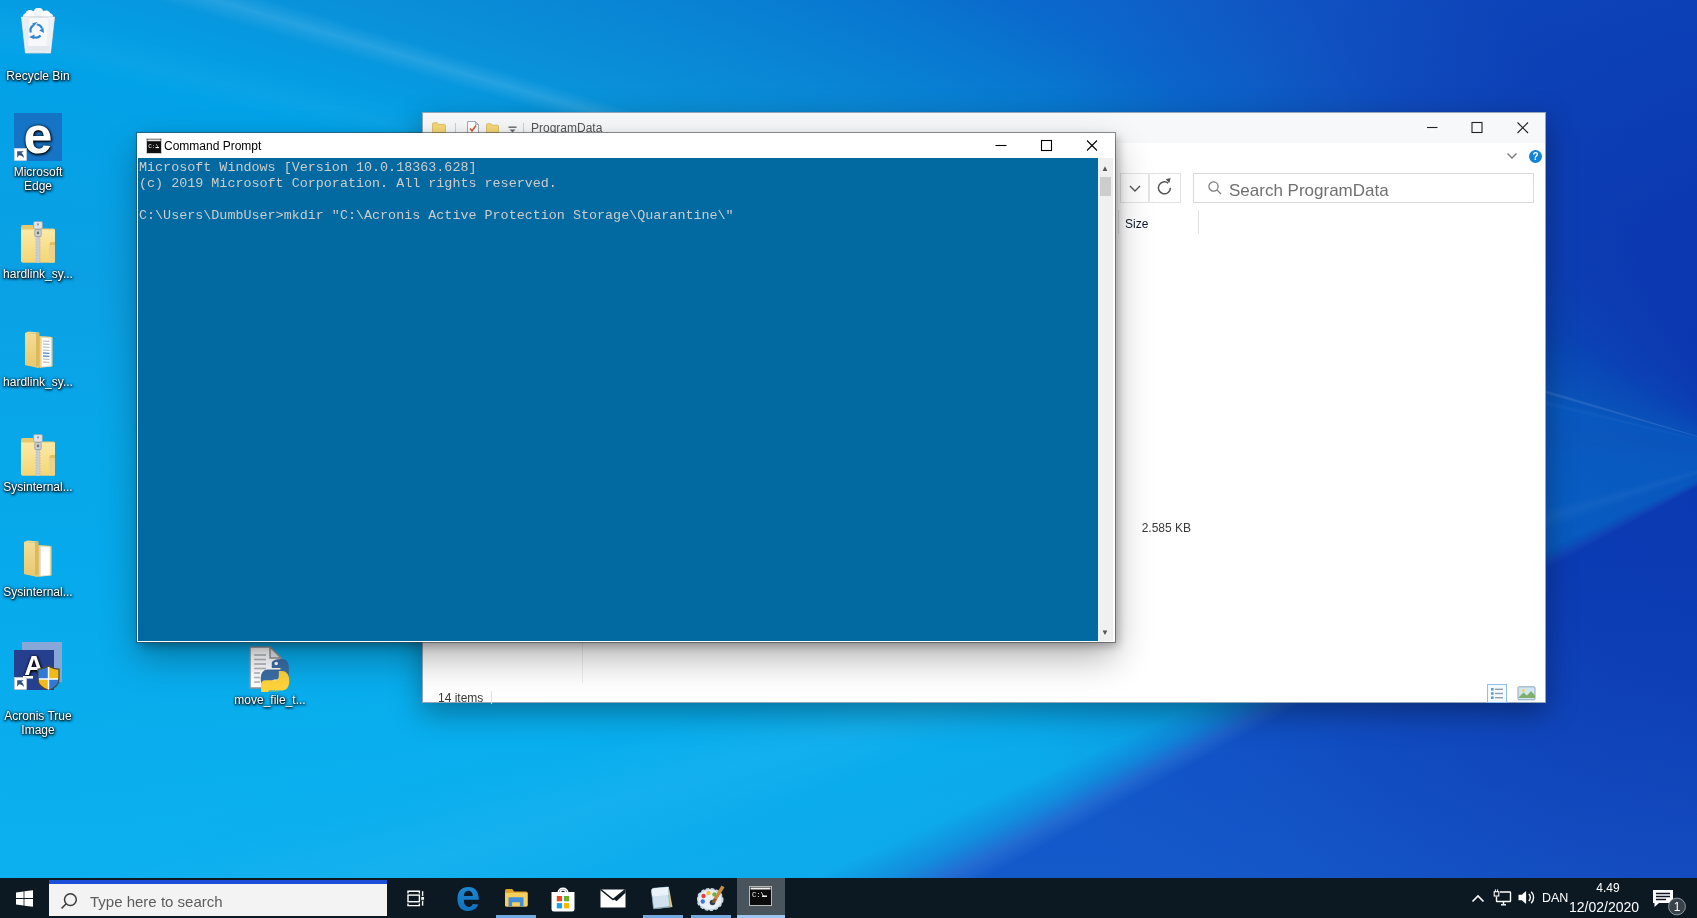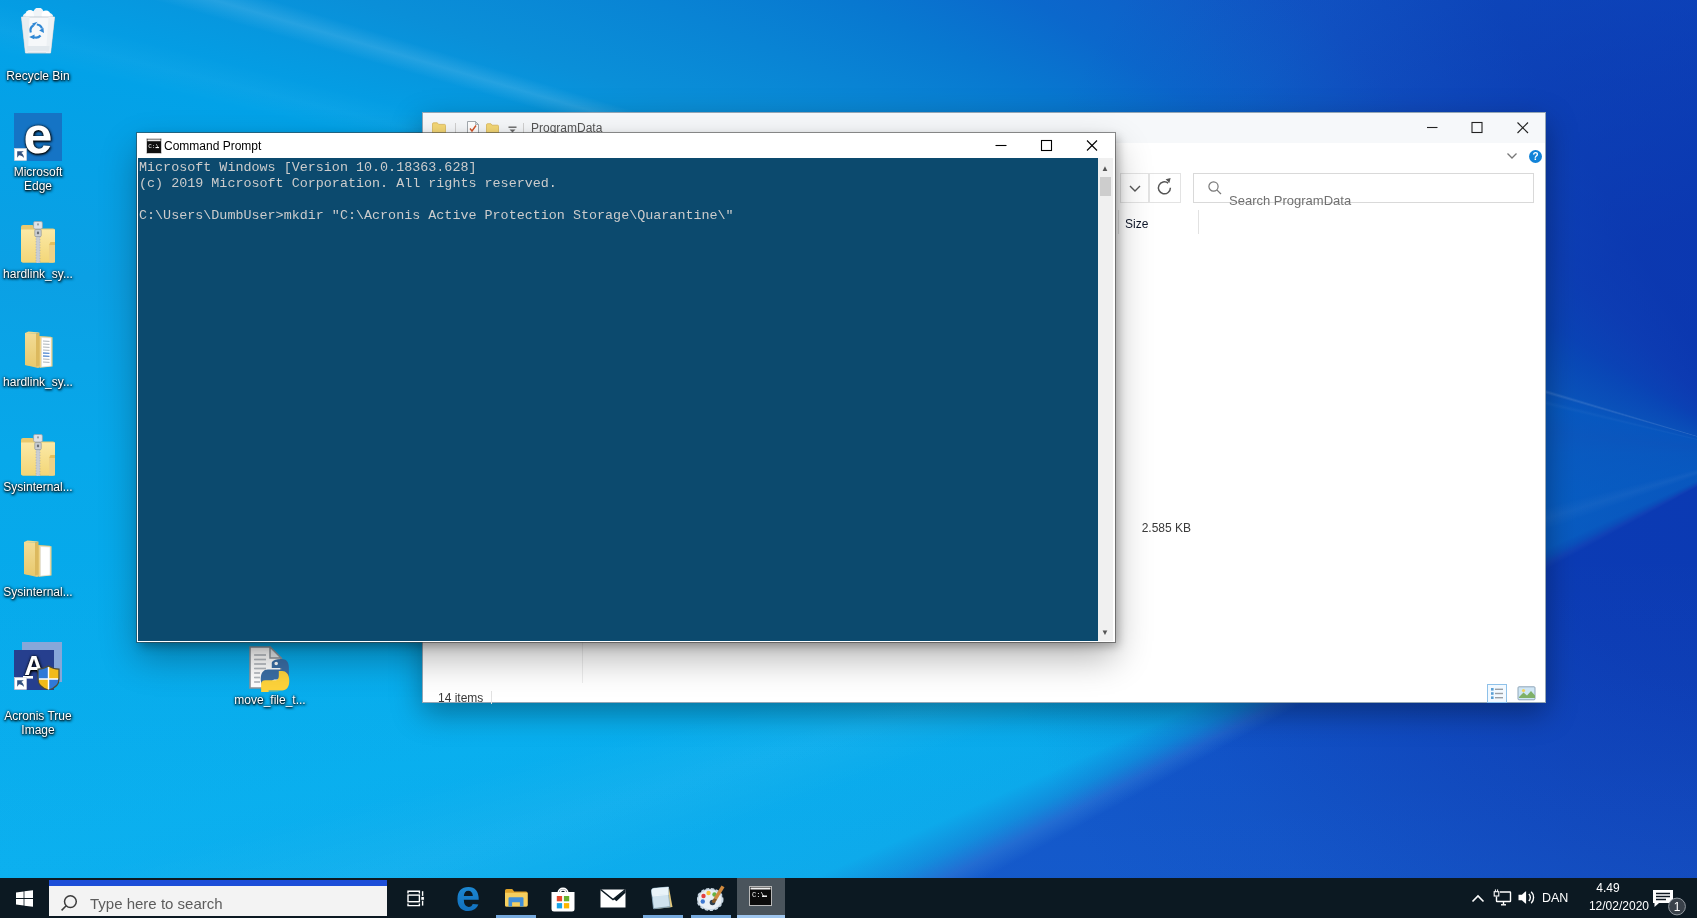--- a/index.html
+++ b/index.html
@@ -34,21 +34,21 @@
   #exp{left:422px;top:112px;width:1124px;height:591px;background:#fff;
        border:1px solid #94a6b5; box-sizing:border-box;
        box-shadow:0 10px 28px rgba(0,0,0,0.35);}
   #exp .tbar{position:absolute;left:0;top:0;width:100%;height:30px;background:#f6f8fa;}
   .vline{position:absolute;background:#e2e2e2;}
   #exp .btnbox{position:absolute;border:1px solid #e3e3e3;background:#fff;box-sizing:border-box;}
   #exp .srch{position:absolute;border:1px solid #d9d9d9;background:#fff;box-sizing:border-box;}
   
   #cmd{left:137px;top:133px;width:978px;height:509px;background:#fff;outline:1px solid rgba(60,60,60,0.55);
        box-shadow:3px 4px 9px rgba(0,0,0,0.28), 0 16px 34px rgba(0,0,0,0.30);}
-  #cmd .console{position:absolute;left:1px;top:25px;width:960px;height:483px;background:#0c4a6e;}
+  #cmd .console{position:absolute;left:1px;top:25px;width:960px;height:483px;background:#0369a1;}
   #cmd pre{margin:0;padding:2px 0 0 1px;font-family:"Liberation Mono",monospace;
            font-size:13.4px;line-height:16px;color:#cccccc;}
   #cmd .sbar{position:absolute;left:961px;top:25px;width:15px;height:483px;background:#f0f0f0;}
   #cmd .thumb{position:absolute;left:2px;top:19px;width:11px;height:19px;background:#cdcdcd;}
   
   #bar{left:0;top:878px;width:1697px;height:40px;background:#0c1922;}
   #bar .ic{position:absolute;top:0;width:48px;height:40px;display:flex;align-items:center;justify-content:center;}
   .uline{position:absolute;top:37px;height:3px;background:#76a9dd;}
   #tray{position:absolute;left:0;top:0;width:100%;height:100%;color:#fff;}
 </style>
@@ -261,21 +261,21 @@
     <path d="M10 13 l5 5 5-5" stroke="#555" stroke-width="1.4" fill="none"></path>
   </svg>
   <svg width="32" height="30" viewBox="0 0 32 30" style="position:absolute;left:726px;top:60px;">
     <path d="M19.2 10.2 a6 6 0 1 0 2.2 4.6" stroke="#555" stroke-width="1.5" fill="none"></path>
     <path d="M16.6 6.2 l5 -1.2 -1.2 5 z" fill="#555"></path>
   </svg>
   <svg width="16" height="16" viewBox="0 0 16 16" style="position:absolute;left:784px;top:67px;">
     <circle cx="6.5" cy="6.5" r="4.6" stroke="#777" stroke-width="1.2" fill="none"></circle>
     <line x1="9.8" y1="9.8" x2="14" y2="14" stroke="#777" stroke-width="1.2"></line>
   </svg>
-  <div style="position:absolute;left:806px;top:68px;font-size:13px;color:#707070;margin-top:12px;">Search ProgramData</div>
+  <div style="position:absolute;left:806px;top:68px;font-size:17px;color:#707070;">Search ProgramData</div>
 
   <div style="position:absolute;left:702px;top:104px;font-size:12px;color:#0f172a;">Size</div>
   <div class="vline" style="left:695px;top:97px;width:1px;height:24px;"></div>
   <div class="vline" style="left:775px;top:97px;width:1px;height:24px;"></div>
 
   <div style="position:absolute;left:668px;top:408px;width:100px;text-align:right;font-size:12px;color:#3a3a3a;">2.585 KB</div>
 
   <div class="vline" style="left:159px;top:126px;width:1px;height:444px;background:#ededed;"></div>
 
   <div style="position:absolute;left:15px;top:578px;font-size:12px;color:#383838;">14 items</div>
@@ -330,21 +330,21 @@
 
 <div id="bar" class="abs">
   <div id="start" class="ic" style="left:0;">
     <svg width="17" height="17" viewBox="0 0 17 17" fill="#fff">
       <path d="M0 2.5 L7.6 1.45 7.6 8.1 0 8.1 Z"></path>
       <path d="M8.4 1.35 L17 0.15 17 8.1 8.4 8.1 Z"></path>
       <path d="M0 8.9 L7.6 8.9 7.6 15.55 0 14.5 Z"></path>
       <path d="M8.4 8.9 L17 8.9 17 16.85 8.4 15.65 Z"></path>
     </svg>
   </div>
-  <div id="sbox" style="position:absolute;left:49px;top:2px;width:338px;height:36px;background:#f3f3f3;border-top:6px solid #1d4ed8;box-sizing:border-box;">
+  <div id="sbox" style="position:absolute;left:49px;top:2px;width:338px;height:36px;background:#f3f3f3;border-top:4px solid #1d4ed8;box-sizing:border-box;">
     <svg width="18" height="18" viewBox="0 0 18 18" style="position:absolute;left:11px;top:8px;">
       <circle cx="10.4" cy="7.6" r="5.9" stroke="#3b3b3b" stroke-width="1.5" fill="none"></circle>
       <line x1="6.2" y1="11.8" x2="1.6" y2="16.4" stroke="#3b3b3b" stroke-width="1.5"></line>
     </svg>
     <div style="position:absolute;left:41px;top:9px;font-size:15px;color:#5c5c5c;">Type here to search</div>
   </div>
   <div id="tv" class="ic" style="left:391px;">
     <svg width="20" height="20" viewBox="0 0 20 20" fill="none" stroke="#fff" stroke-width="1.4">
       <path d="M3 5.4 V3.2 H14.4 V5.4"></path>
       <rect x="3" y="7.1" width="11.4" height="6.6"></rect>
@@ -431,21 +431,21 @@
       <line x1="2.4" y1="0.4" x2="2.4" y2="2.5" stroke="#fff" stroke-width="1"></line>
       <line x1="4.6" y1="0.4" x2="4.6" y2="2.5" stroke="#fff" stroke-width="1"></line>
     </svg>
     <svg width="18" height="15" viewBox="0 0 18 15" style="position:absolute;left:1518px;top:12px;">
       <path d="M0.5 4.8 h3.4 l4.2-3.8 v13 l-4.2-3.8 H0.5 Z" fill="#fff"></path>
       <path d="M10.8 4 a4.8 4.8 0 0 1 0 7" stroke="#fff" stroke-width="1.4" fill="none"></path>
       <path d="M13.2 1.8 a8 8 0 0 1 0 11.4" stroke="#fff" stroke-width="1.4" fill="none"></path>
     </svg>
     <div style="position:absolute;left:1542px;top:13px;font-size:12.5px;color:#fff;">DAN</div>
     <div style="position:absolute;left:1569px;top:3px;width:78px;text-align:center;font-size:12px;color:#fff;">4.49</div>
-    <div style="position:absolute;left:1569px;top:21px;width:80px;text-align:right;font-size:12px;color:#fff;">12/02/2020</div>
+    <div style="position:absolute;left:1569px;top:21px;width:80px;text-align:left;font-size:14px;color:#fff;">12/02/2020</div>
     <svg width="36" height="27" viewBox="0 0 36 27" style="position:absolute;left:1652px;top:11px;">
       <path d="M1 1 h20 v13 h-14 l-4.5 4 v-4 H1 Z" fill="#fff"></path>
       <g stroke="#0d1620" stroke-width="1.5">
         <line x1="4" y1="4.5" x2="18" y2="4.5"></line>
           <line x1="4" y1="7.5" x2="18" y2="7.5"></line>
           <line x1="4" y1="10.5" x2="14" y2="10.5"></line>
       </g>
       <circle cx="25" cy="17.5" r="8.4" fill="#39414a" stroke="#939aa1" stroke-width="1"></circle>
       <text x="25" y="22" text-anchor="middle" font-family="Liberation Sans" font-size="12" fill="#fff">1</text>
     </svg>

